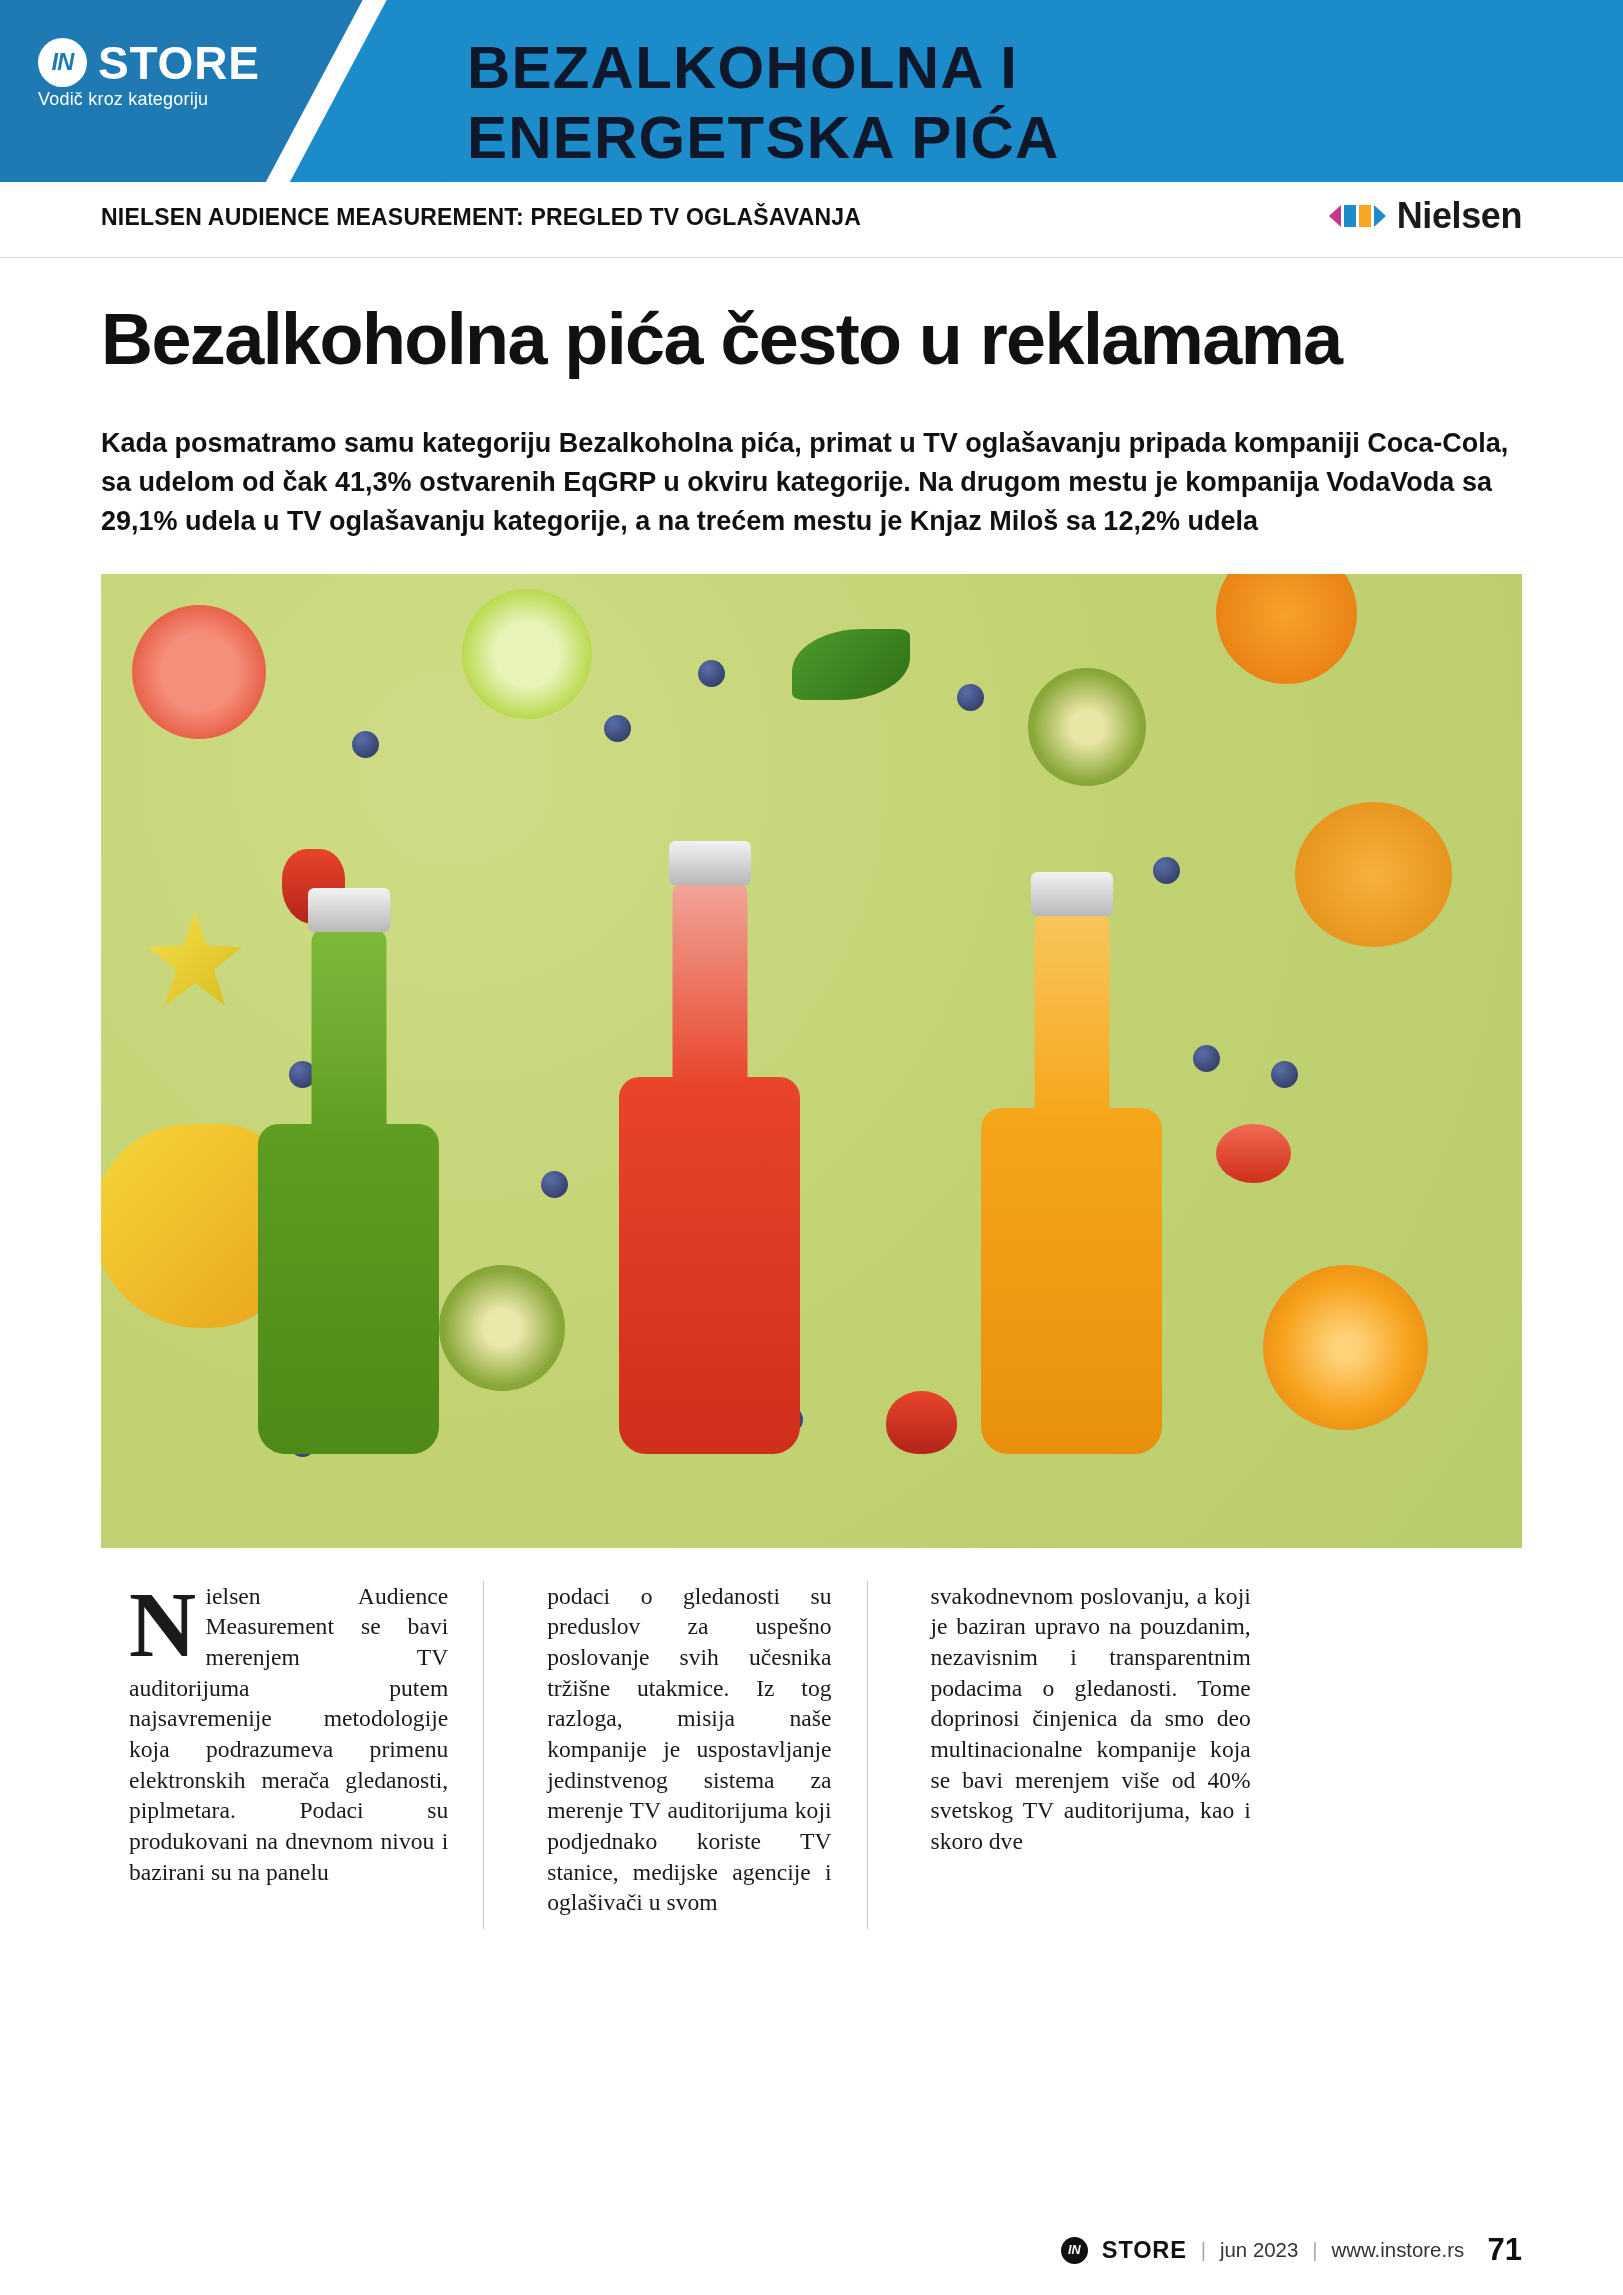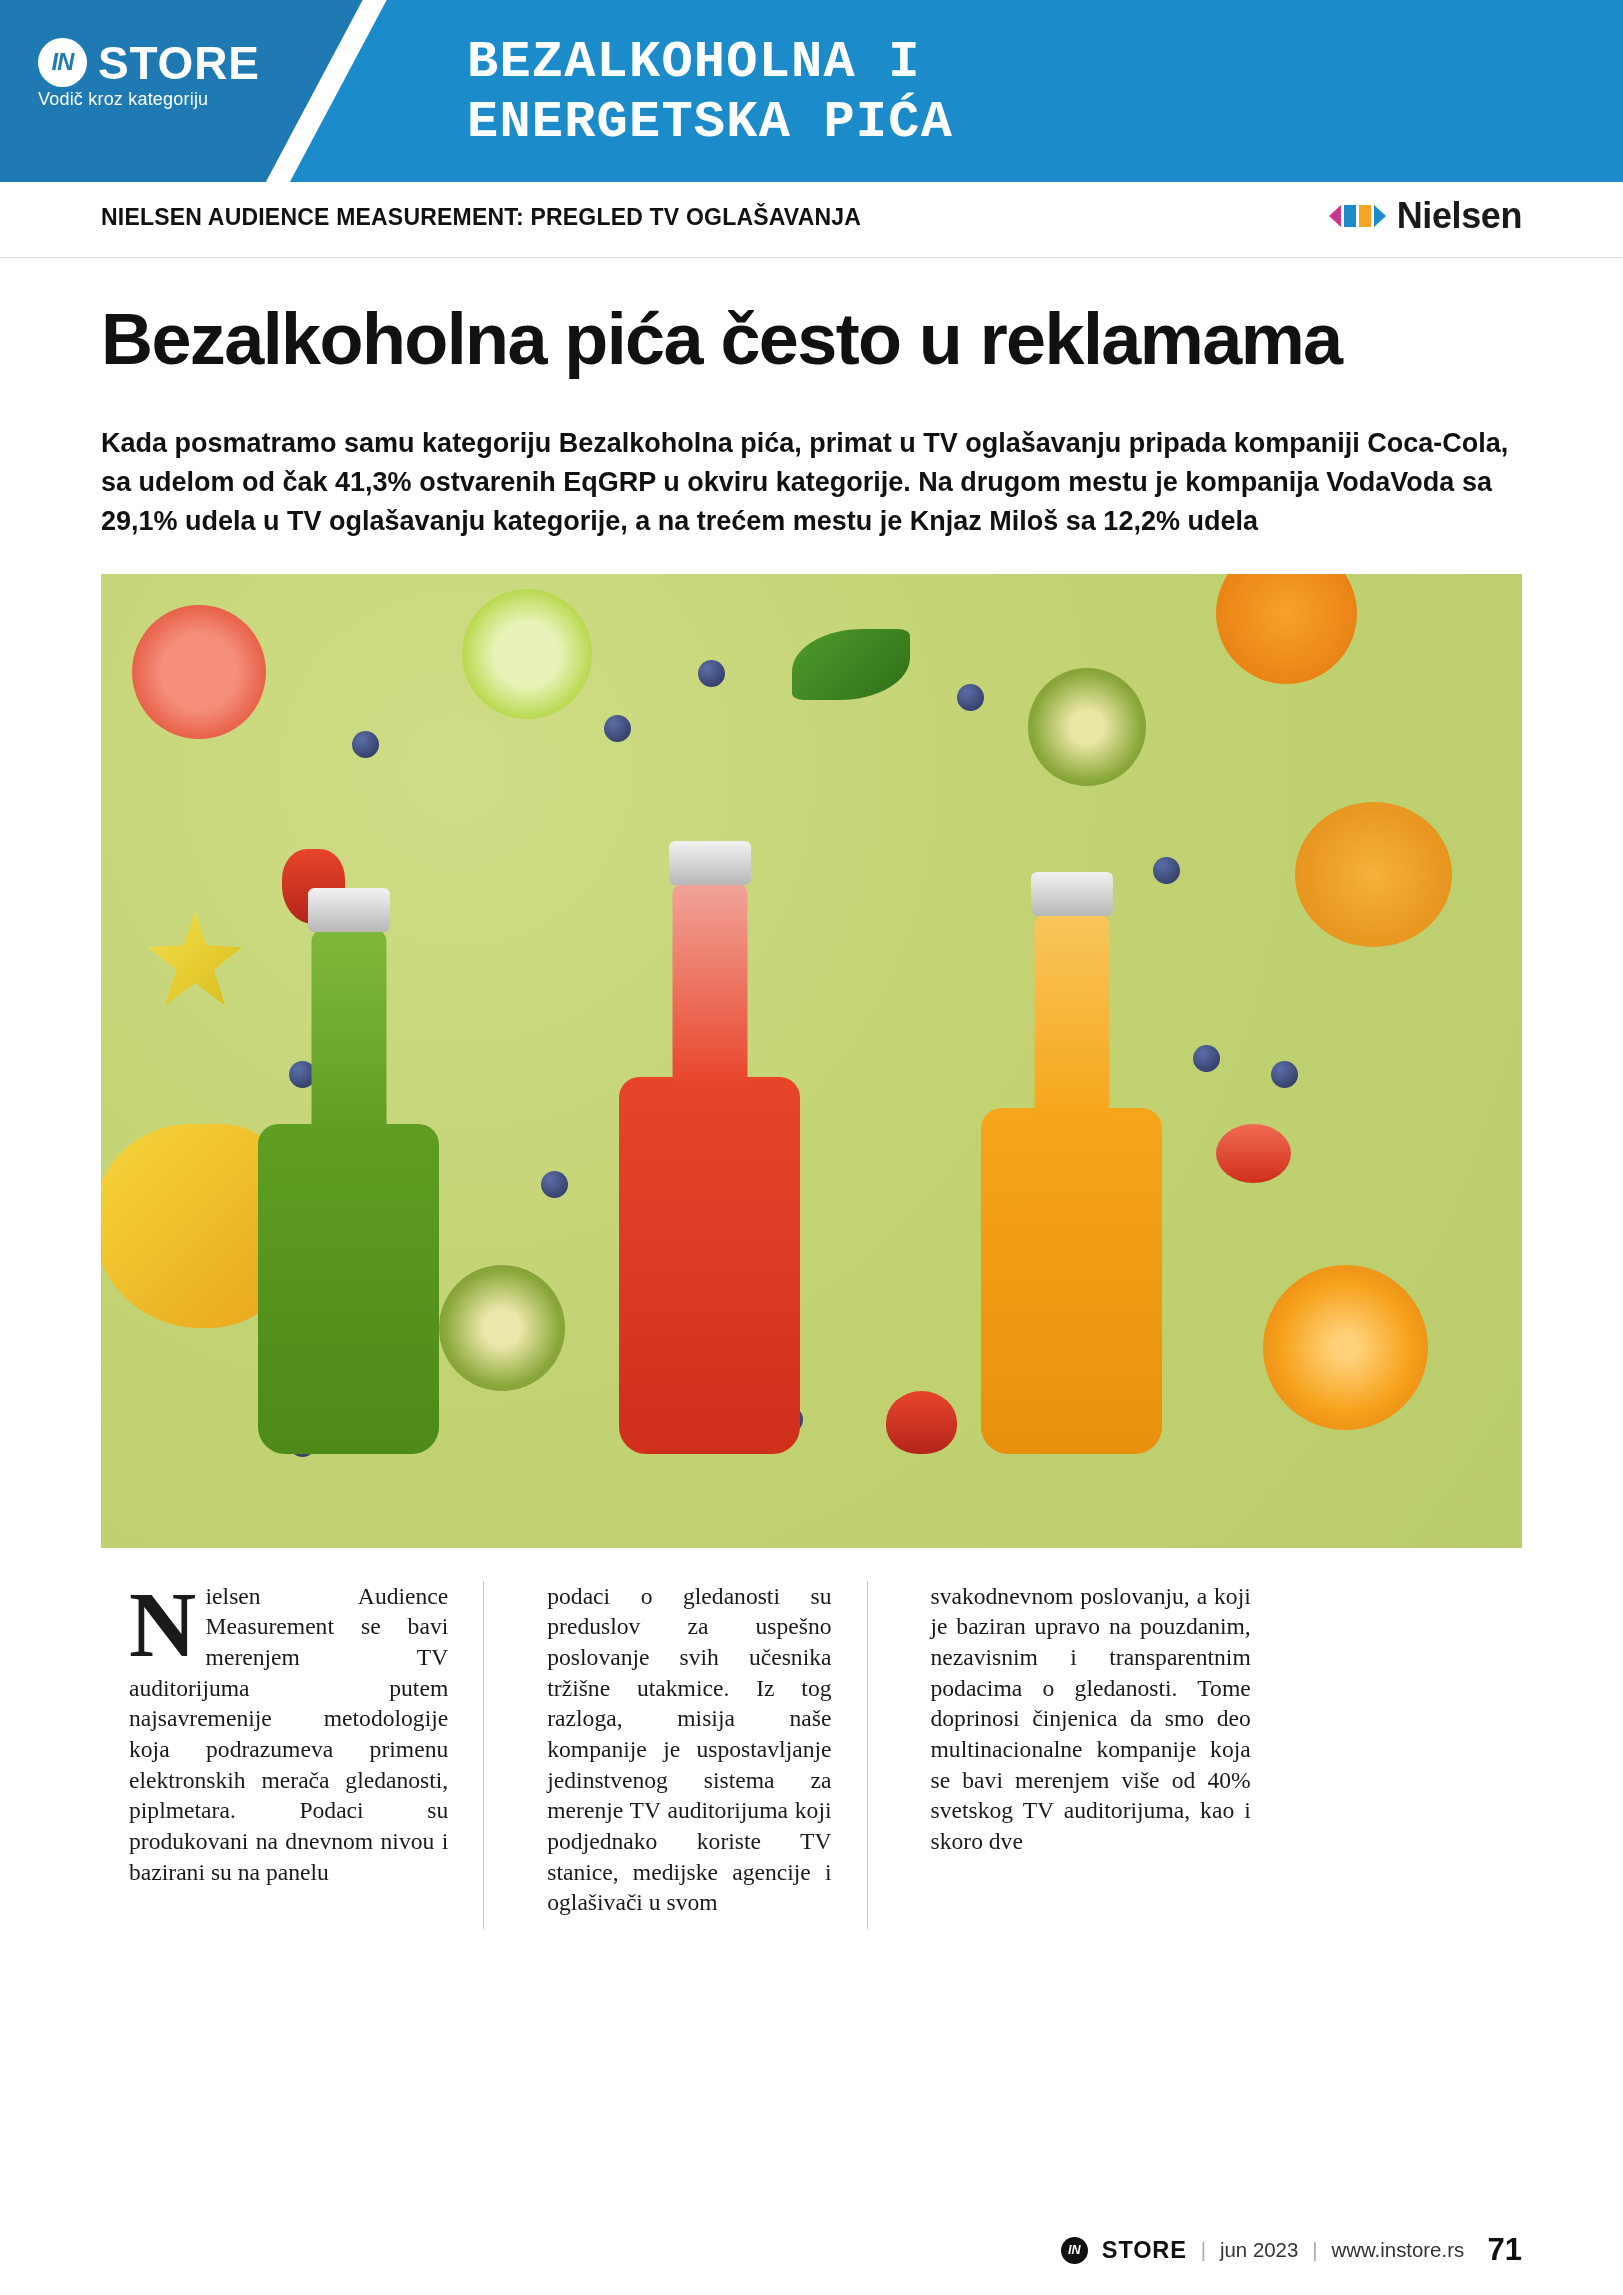--- a/index.html
+++ b/index.html
@@ -81,26 +81,25 @@
   }
   .brand-sub {
     margin-top: 2px;
     font-size: 18px;
     letter-spacing: 0.2px;
   }
   .masthead-title {
     position: absolute;
     left: 467px;
     top: 33px;
-    color: #ffffff;
-    font-size: 52px;
+    color: #0f172a;
+    font-size: 60px;
     font-weight: bold;
     line-height: 1.16;
     letter-spacing: 1.2px;
-    font-family: Liberation Mono, monospace;
   }
 
   
   .nielsen-strip {
     position: relative;
     height: 75px;
     border-bottom: 1.6px solid #d8d8d8;
   }
   .nielsen-label {
     position: absolute;

